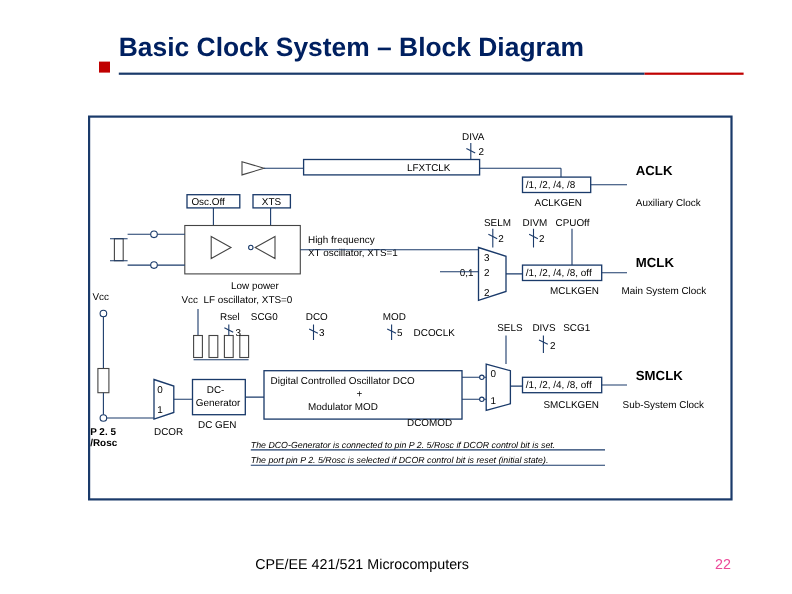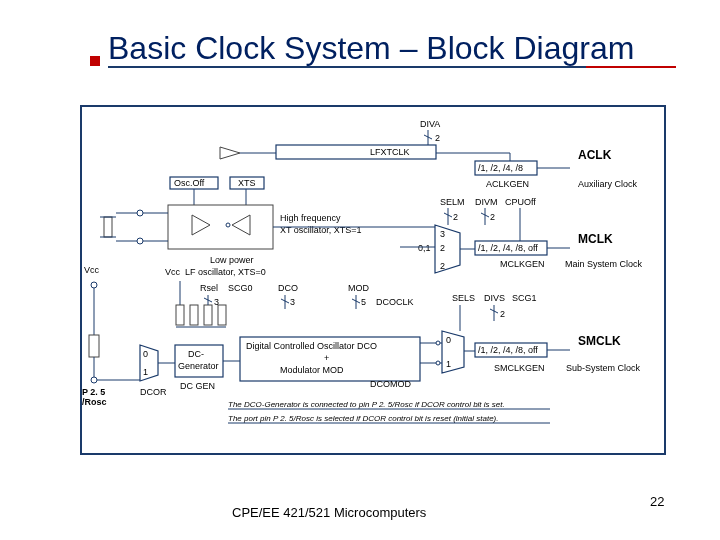--- a/index.html
+++ b/index.html
@@ -1,24 +1,24 @@
 <!DOCTYPE html>
 <html><head>
 <meta charset="utf-8">
 <style>
   html,body{margin:0;padding:0;width:720px;height:540px;font-family:Arial,Helvetica,sans-serif;background:#fff;color:#000;}
   .slide{position:relative;width:720px;height:540px;}
-  .title{position:absolute;left:108px;top:30px;font-size:32px;font-weight:normal;color:#002060;}
+  .title{position:absolute;left:108px;top:30px;font-size:24px;font-weight:bold;color:#002060;}
   .title-underline{position:absolute;left:108px;top:66px;width:478px;height:2px;background:#1a3a6a;}
   .title-underline-r{position:absolute;left:586px;top:66px;width:90px;height:2px;background:#c00000;}
   .title-bullet{position:absolute;left:90px;top:56px;width:10px;height:10px;background:#c00000;}
   .frame{position:absolute;left:80px;top:105px;width:586px;height:350px;border:2px solid #1a3a6a;box-sizing:border-box;}
   svg.diagram{position:absolute;left:80px;top:105px;}
   .footer-left{position:absolute;left:232px;top:505px;font-size:13px;color:#000;}
-  .footer-right{position:absolute;left:650px;top:494px;font-size:13px;color:#000000;}
+  .footer-right{position:absolute;left:650px;top:505px;font-size:13px;color:#ec4899;}
   text{font-family:Arial,Helvetica,sans-serif;}
   .lbl{font-size:9px;fill:#000;}
   .lblb{font-size:9px;fill:#000;font-weight:bold;}
   .big{font-size:12px;fill:#000;font-weight:bold;}
   .note{font-size:8px;fill:#000;font-style:italic;}
   .box{fill:#fff;stroke:#1a3a6a;stroke-width:1.2;}
   .boxg{fill:#fff;stroke:#444;stroke-width:1;}
   .wire{stroke:#1a3a6a;stroke-width:1;fill:none;}
   .pin{fill:#fff;stroke:#1a3a6a;stroke-width:1;}
 </style>

